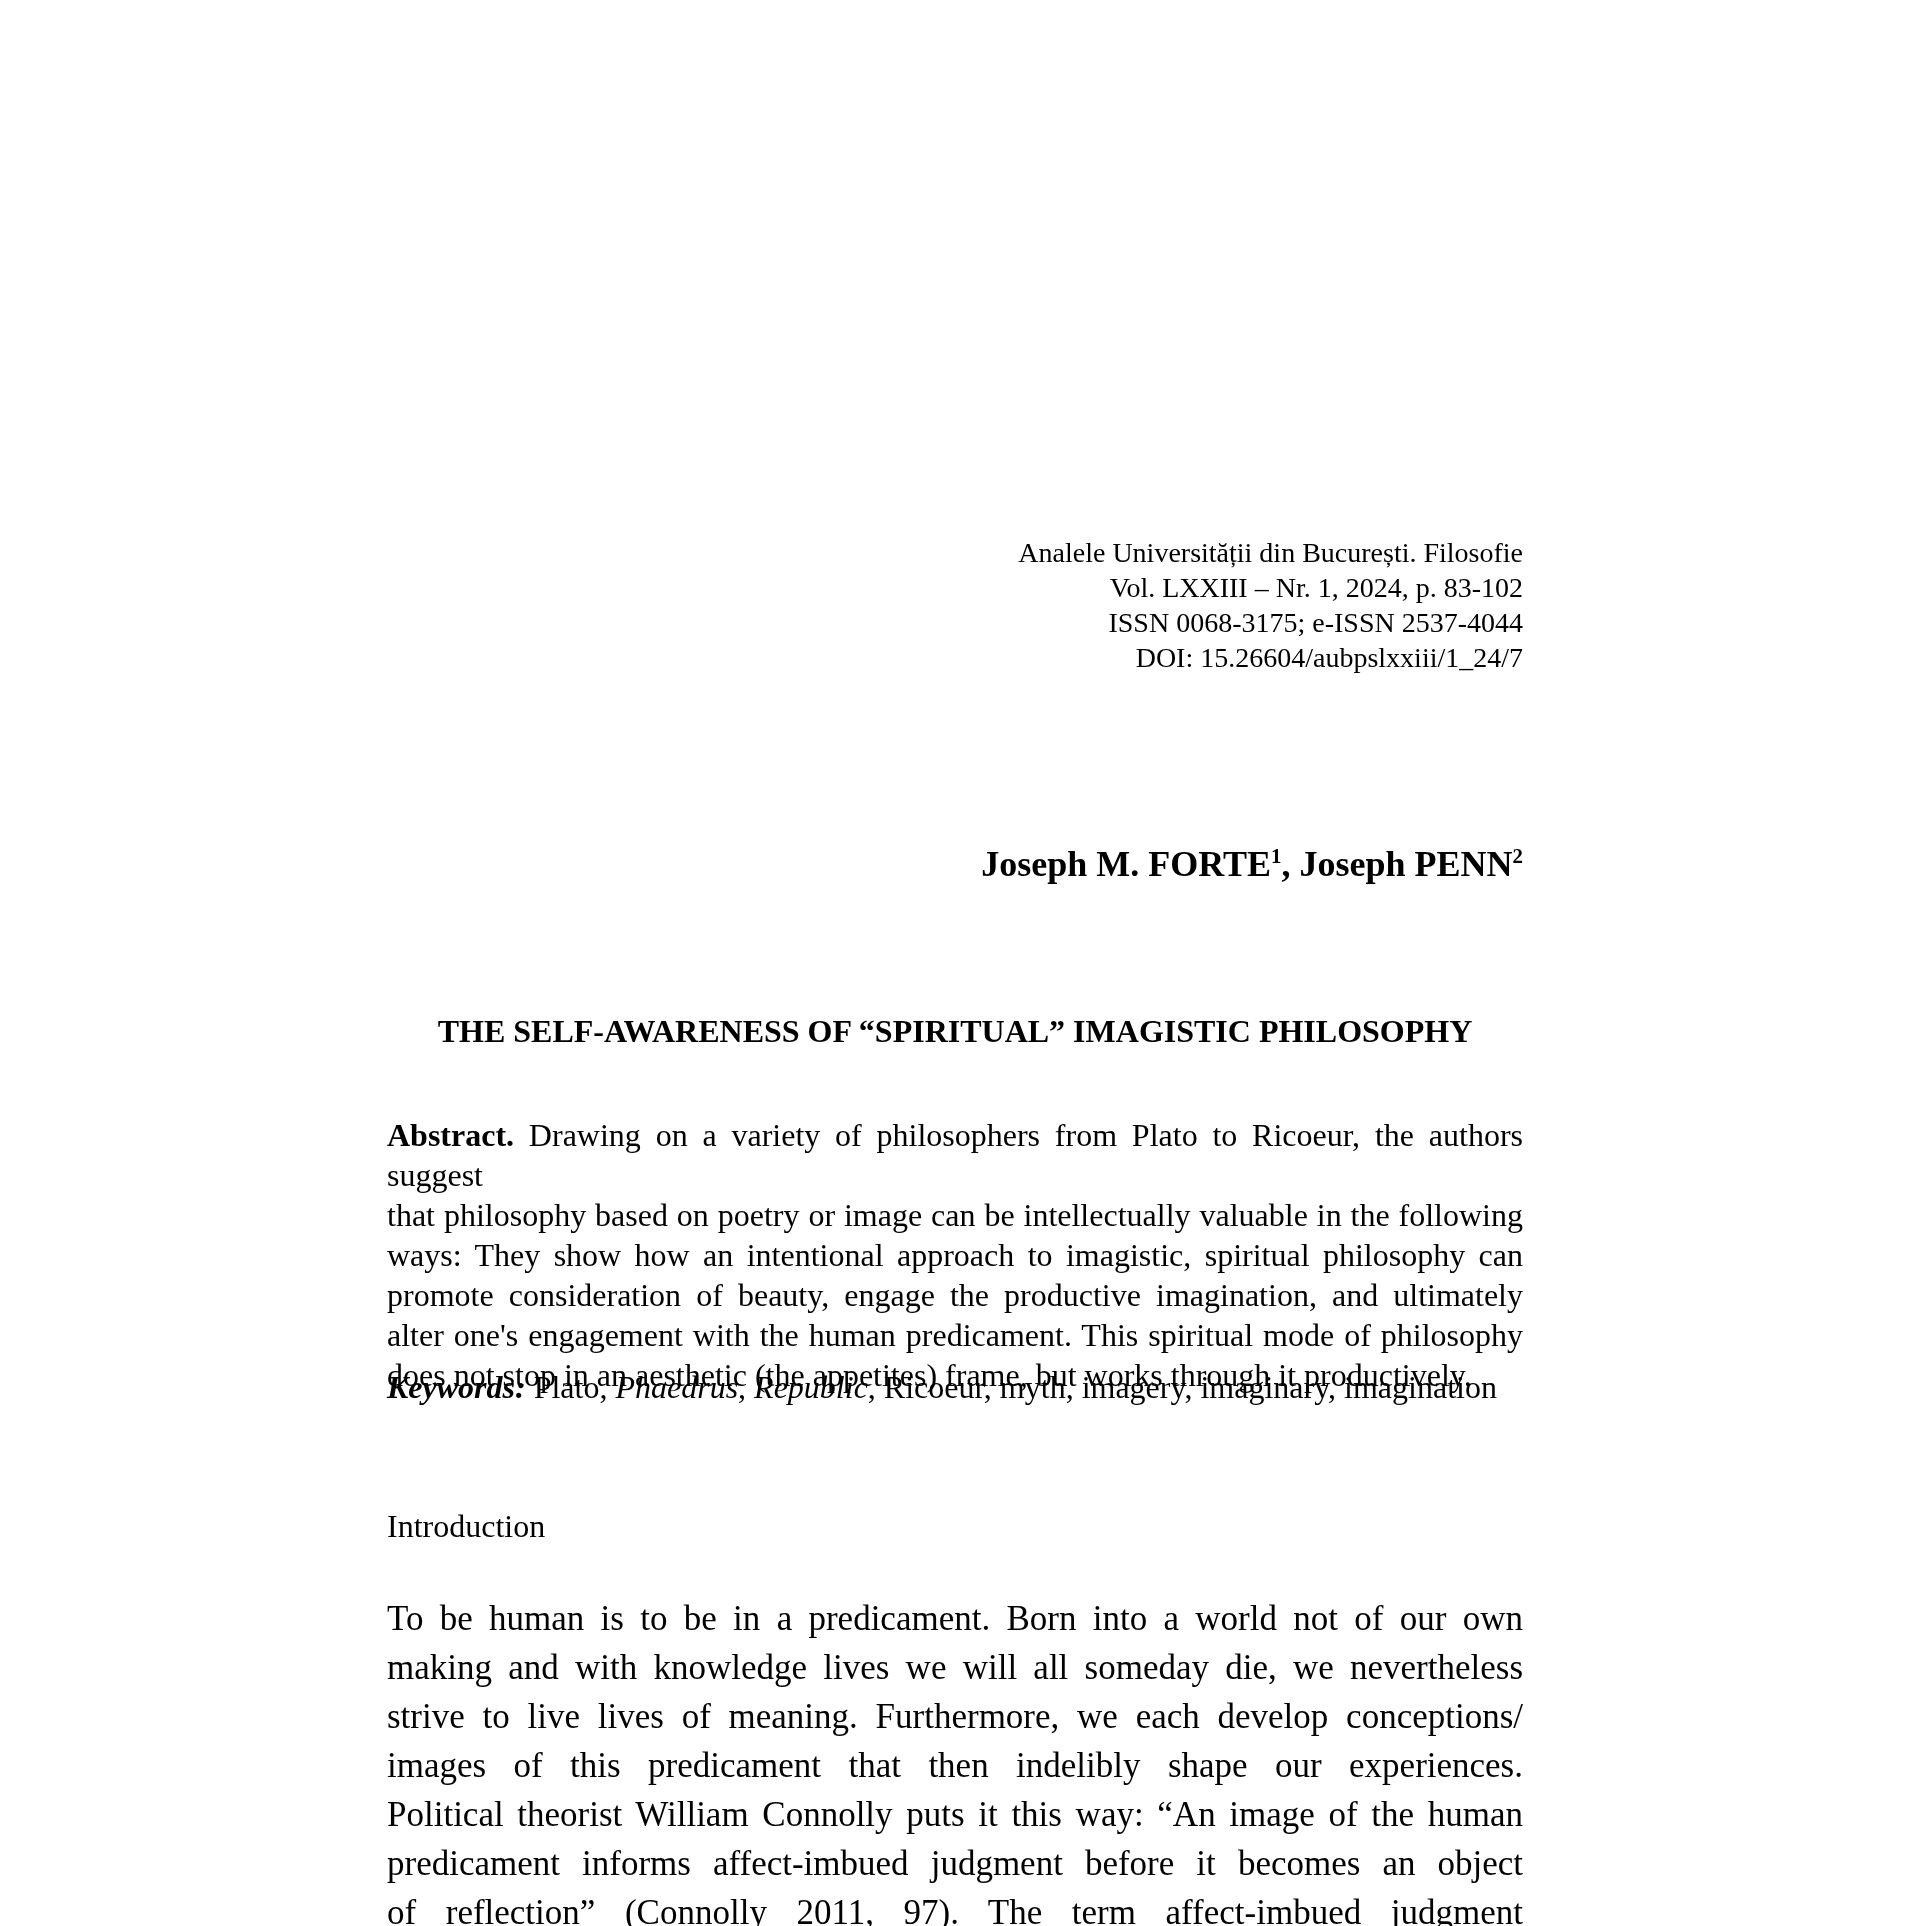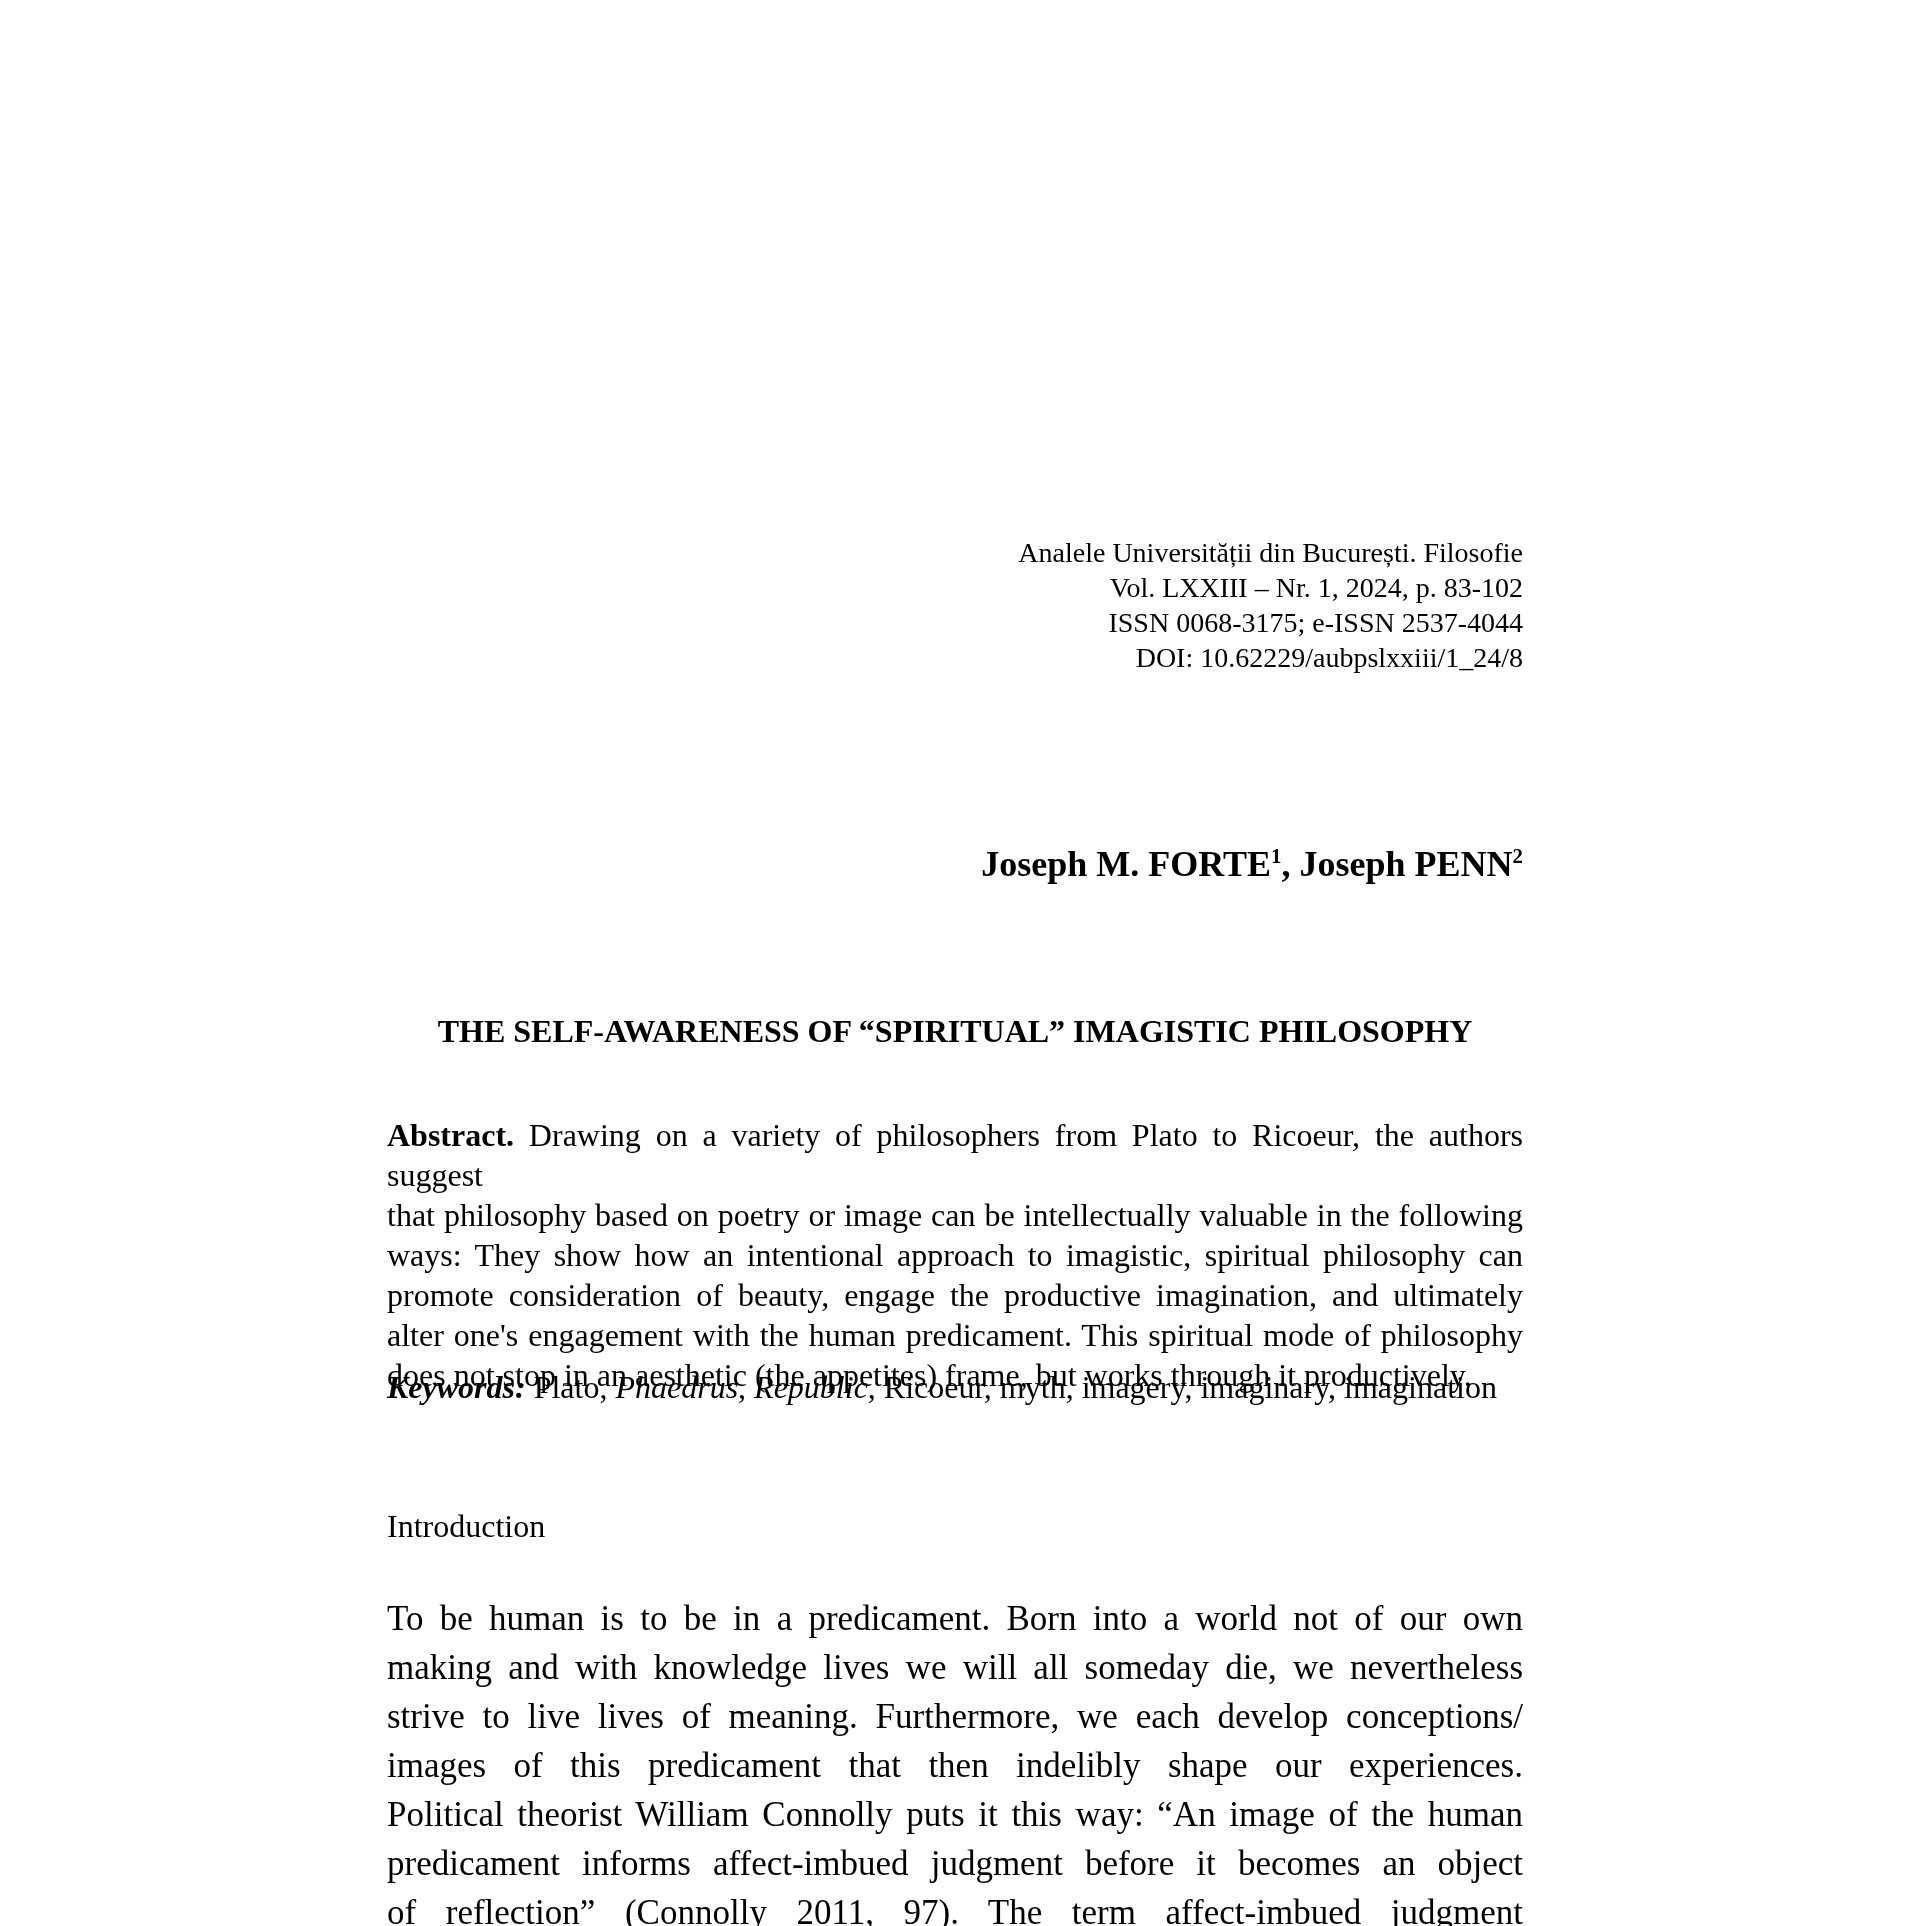--- a/index.html
+++ b/index.html
@@ -29,21 +29,21 @@
 </style>
 </head>
 <body>
 
 <div class="page">
 
   <div class="col" id="journal-header">
       <div class="tline"><span>Analele Universității din București. Filosofie</span></div>
       <div class="tline"><span>Vol. LXXIII – Nr. 1, 2024, p. 83-102</span></div>
       <div class="tline"><span>ISSN 0068-3175; e-ISSN 2537-4044</span></div>
-      <div class="tline"><span>DOI: 10.62229/aubpslxxiii/1_24/8</span></div>
+      <div class="tline"><span>DOI: 15.26604/aubpslxxiii/1_24/7</span></div>
     </div>
 
   <div class="col" id="authors">
       <div class="tline"><span class="b">Joseph M. FORTE</span><span class="b sup">1</span><span class="b">, Joseph PENN</span><span class="b sup">2</span></div>
     </div>
 
   <div class="col" id="title">THE SELF-AWARENESS OF “SPIRITUAL” IMAGISTIC PHILOSOPHY</div>
 
   <div class="col" id="abstract">
       <div class="tline just"><span class="b">Abstract.</span><span> Drawing on a variety of philosophers from Plato to Ricoeur, the authors suggest</span></div>

